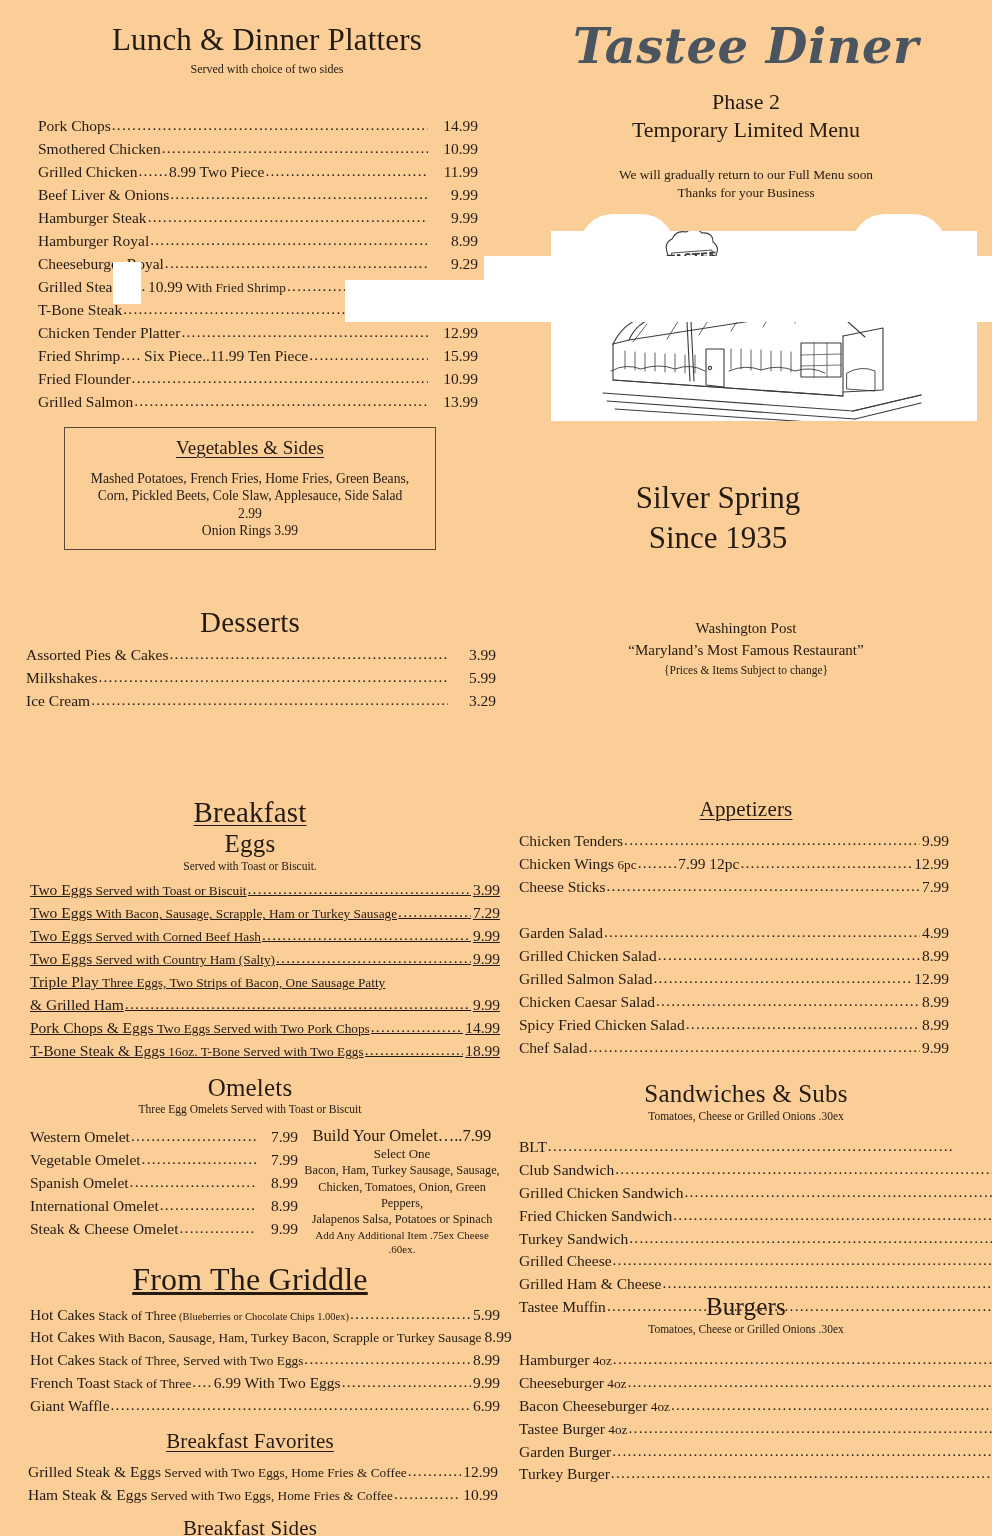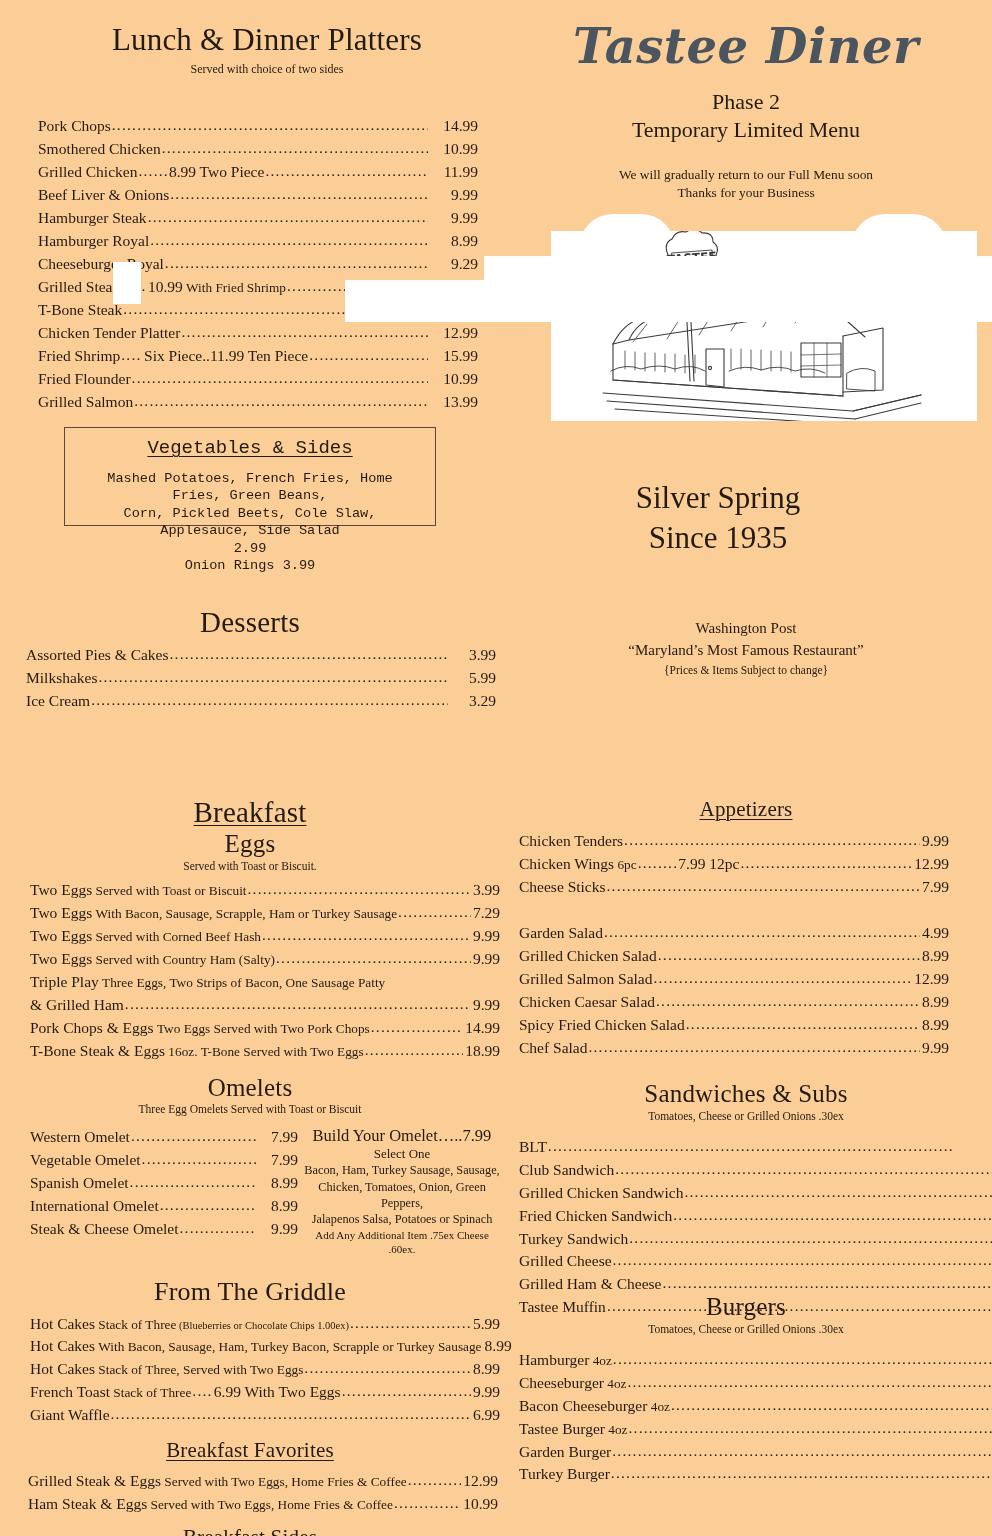--- a/index.html
+++ b/index.html
@@ -47,22 +47,22 @@
   
   #platters-rows{width:440px;margin-left:38px;}
   #platters-rows .pr{width:48px;}
 
   
   #desserts-rows{width:470px;margin-left:26px;}
   #desserts-rows .pr{width:46px;}
 
   
   .veg-box{
-    position:absolute;left:64px;top:427px;width:372px;height:99px;
-    border:1.4px solid #5a463a;box-sizing:border-box;font-family:Liberation Mono, monospace;
+    position:absolute;left:64px;top:427px;width:372px;height:123px;
+    border:1.4px solid #5a463a;box-sizing:border-box;
   }
   .veg-box .hd{text-align:center;font-size:19px;margin-top:9px;}
   .veg-box p{margin:11px 14px 0;text-align:center;font-size:13.6px;line-height:1.28;}
 
   
   .brand{
     text-align:center;font-family:"DejaVu Serif", serif;
     font-style:italic;font-weight:700;font-size:48px;line-height:1;
     color:#4a5560;letter-spacing:.5px;
     margin-top:22px;
@@ -214,21 +214,21 @@
             <span class="dots">................................................................................</span>
             <span class="pr">3.29</span>
           </li>
         </ul>
     </div>
 
     <div style="position:absolute;left:0;top:797px;width:500px;">
       <div class="sec-title t-big u">Breakfast</div>
       <div class="sec-title t-mid" style="margin-top:4px;">Eggs</div>
       <div class="sub">Served with Toast or Biscuit.</div>
-      <ul class="rows" id="eggs-rows" style="width:470px;margin-left:30px;margin-top:6px;">
+      <ul class="rows" id="eggs-rows" style="width:470px;margin-left:30px;margin-top:6px;text-decoration:underline;">
           <li class="row">
             <span class="nm">Two Eggs</span>
             <span class="mid">&nbsp;Served with Toast or Biscuit</span>
             <span class="dots">................................................................................</span>
             <span class="pr">3.99</span>
           </li>
           <li class="row">
             <span class="nm">Two Eggs</span>
             <span class="mid">&nbsp;With Bacon, Sausage, Scrapple, Ham or Turkey Sausage</span>
             <span class="dots">................................................................................</span>
@@ -304,21 +304,21 @@
         <div class="omelet-right">
           <div class="byo-title">Build Your Omelet…..7.99</div>
           <div class="byo-sel">Select One</div>
           <div class="byo-list">Bacon, Ham, Turkey Sausage, Sausage,</div>
           <div class="byo-list">Chicken, Tomatoes, Onion, Green Peppers,</div>
           <div class="byo-list">Jalapenos Salsa, Potatoes or Spinach</div>
           <div class="byo-add">Add Any Additional Item .75ex Cheese .60ex.</div>
         </div>
       </div>
 
-      <div class="sec-title" style="font-size:26px;margin-top:20px;">From The Griddle</div>
+      <div class="sec-title" style="font-size:32px;margin-top:4px;text-decoration:underline;">From The Griddle</div>
       <ul class="rows" id="griddle-rows" style="width:470px;margin-left:30px;margin-top:6px;">
           <li class="row">
             <span class="nm">Hot Cakes</span>
             <span class="mid">&nbsp;Stack of Three</span>
             <span class="xsmall">&nbsp;(Blueberries or Chocolate Chips 1.00ex)</span>
             <span class="dots">................................................................................</span>
             <span class="pr">5.99</span>
           </li>
           <li class="row">
             <span class="nm">Hot Cakes</span>

